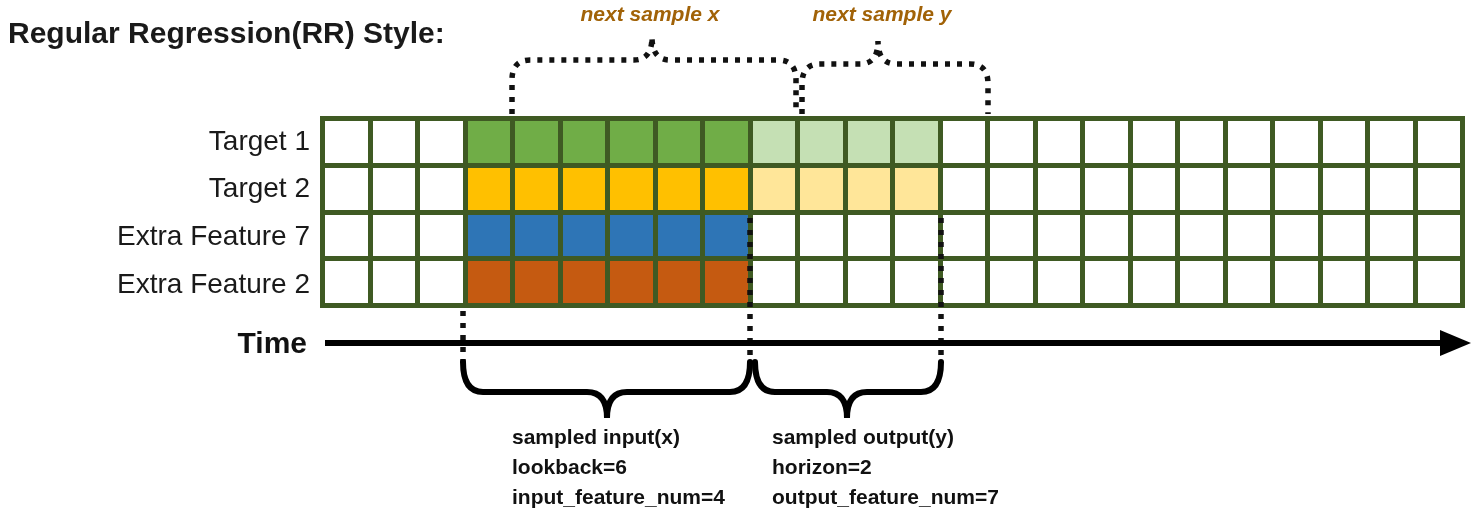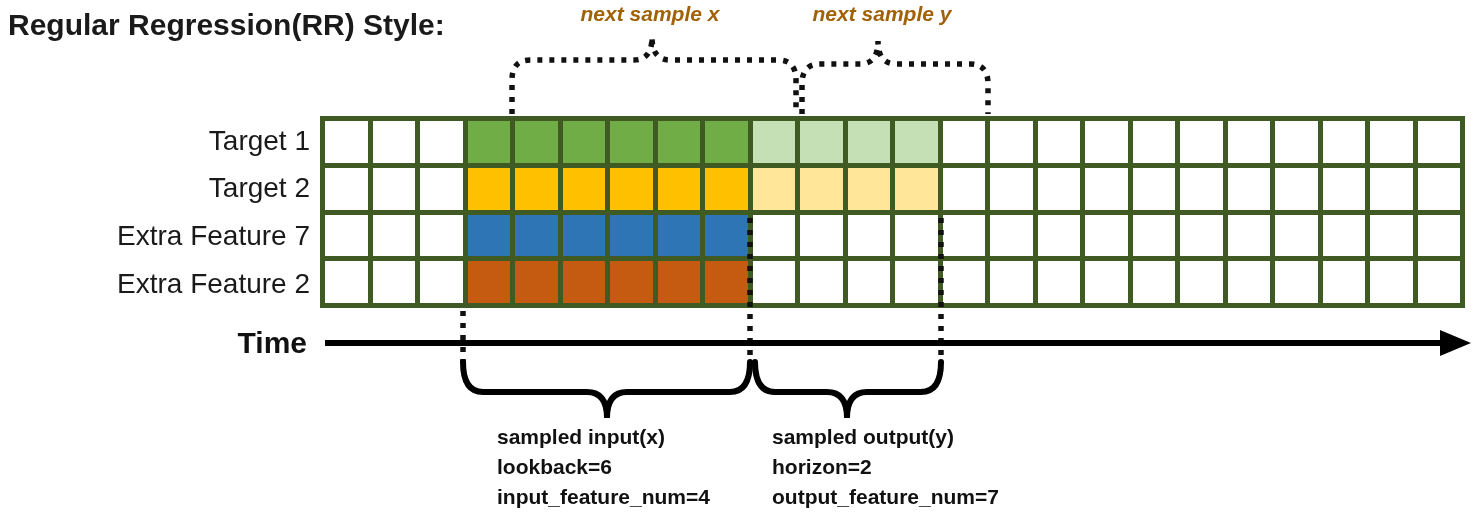--- a/index.html
+++ b/index.html
@@ -11,21 +11,21 @@
   .canvas {
     position: relative;
     width: 1476px;
     height: 516px;
     background: #ffffff;
     overflow: hidden;
   }
   .title {
     position: absolute;
     left: 8px;
-    top: 8px;
+    top: 16px;
     font-size: 30px;
     font-weight: bold;
     color: #1a1a1a;
     letter-spacing: 0px;
   }
   .top-label {
     position: absolute;
     top: 2px;
     width: 260px;
     text-align: center;
@@ -79,21 +79,21 @@
     pointer-events: none;
   }
   .note {
     position: absolute;
     top: 422px;
     font-size: 21px;
     font-weight: 600;
     color: #111111;
     line-height: 30px;
   }
-  .note.input { left: 497px; }
+  .note.input { left: 512px; }
   .note.output { left: 772px; }
 </style>
 </head>
 <body>
 
 <div class="canvas">
 
   <div class="title">Regular Regression(RR) Style:</div>
 
   <div class="top-label x">next sample x</div>

